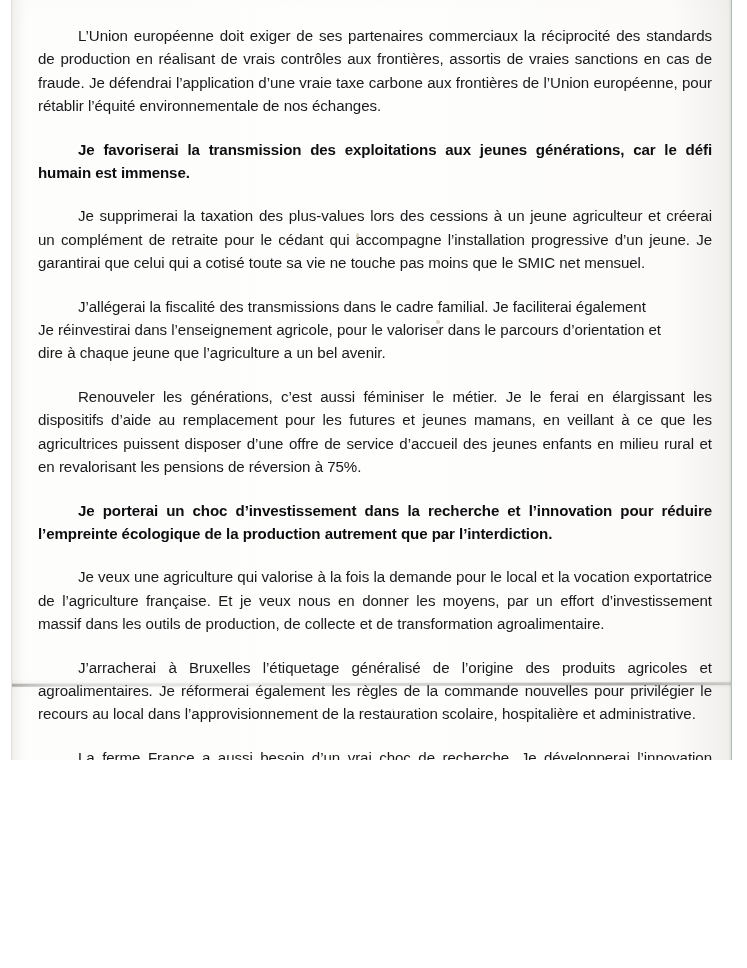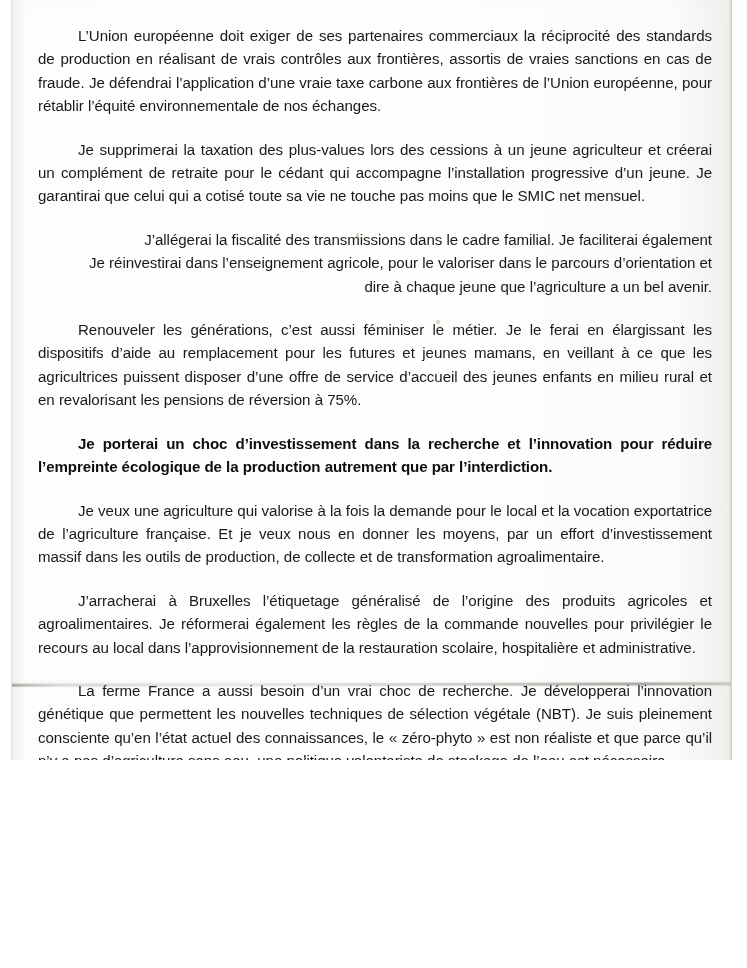--- a/index.html
+++ b/index.html
@@ -11,21 +11,21 @@
   body {
     font-family: "Liberation Sans", sans-serif;
   }
 
   
   .scan-page {
     position: relative;
     width: 747px;
     height: 760px;
     overflow: hidden;
-    background: #fde047;
+    background: #0f766e;
   }
 
   
   .paper-sheet {
     position: absolute;
     left: 12px;
     top: 0;
     width: 719px;
     height: 968px;
     background:
@@ -114,21 +114,21 @@
   }
   p.para.bold {
     font-weight: bold;
     color: #0e0e10;
     letter-spacing: -0.1px;
   }
   p.para.tight { margin-bottom: 19px; }
 
   
   p.para.manual {
-    text-align: right;
+    text-align: left;
   }
 
   
   .handwriting {
     position: absolute;
     color: #15151a;
     font-family: "DejaVu Serif", serif;
     font-style: italic;
     white-space: nowrap;
   }
@@ -206,20 +206,21 @@
   <div class="edge-right"></div>
 
   <div class="speck" style="left:356px;top:233px;width:3px;height:6px;"></div>
   <div class="speck" style="left:436px;top:320px;width:4px;height:4px;"></div>
   <div class="speck" style="left:392px;top:708px;width:2px;height:3px;opacity:.3;"></div>
 
   <div class="letter-body">
 
     <p class="para">L’Union européenne doit exiger de ses partenaires commerciaux la réciprocité des standards de production en réalisant de vrais contrôles aux frontières, assortis de vraies sanctions en cas de fraude. Je défendrai l’application d’une vraie taxe carbone aux frontières de l’Union européenne, pour rétablir l’équité environnementale de nos échanges.</p>
 
+    <p class="para bold">Je favoriserai la transmission des exploitations aux jeunes générations, car le défi humain est immense.</p>
 
     <p class="para">Je supprimerai la taxation des plus-values lors des cessions à un jeune agriculteur et créerai un complément de retraite pour le cédant qui accompagne l’installation progressive d’un jeune. Je garantirai que celui qui a cotisé toute sa vie ne touche pas moins que le SMIC net mensuel.</p>
 
     <p class="para manual" style="text-indent:0;">
       <span style="display:block;text-indent:40px;">J’allégerai la fiscalité des transmissions dans le cadre familial. Je faciliterai également</span>
       <span style="display:block;">Je réinvestirai dans l’enseignement agricole, pour le valoriser dans le parcours d’orientation et</span>
       <span style="display:block;">dire à chaque jeune que l’agriculture a un bel avenir.</span>
     </p>
 
     <p class="para">Renouveler les générations, c’est aussi féminiser le métier. Je le ferai en élargissant les dispositifs d’aide au remplacement pour les futures et jeunes mamans, en veillant à ce que les agricultrices puissent disposer d’une offre de service d’accueil des jeunes enfants en milieu rural et en revalorisant les pensions de réversion à 75%.</p>

